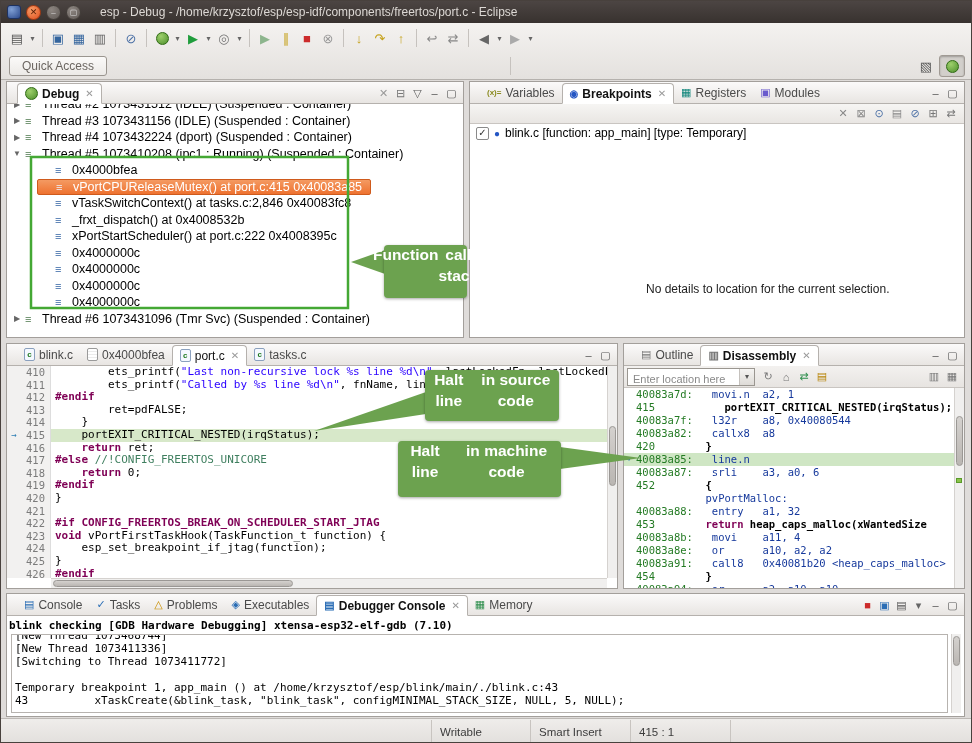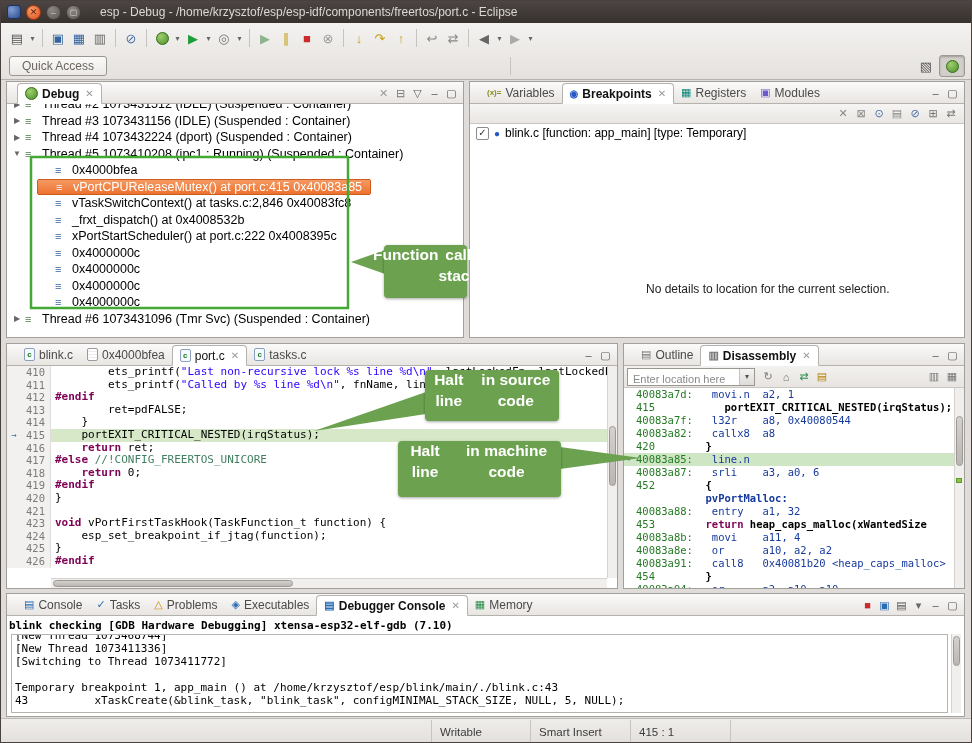--- a/index.html
+++ b/index.html
@@ -69,21 +69,21 @@
 
 .locrow{height:22px;display:flex;align-items:center;background:linear-gradient(#f3f1ef,#e7e4e1);border-bottom:1px solid #c9c5c1;flex:none;padding:0 3px}
 .combo{display:flex;align-items:flex-end;border:1px solid #9a9690;background:#fff;height:18px;width:128px;margin-right:4px;font-size:11px;color:#8a8a8a;padding-left:5px;overflow:hidden;white-space:nowrap}
 .combo .arrowbox{margin-left:auto;width:15px;height:100%;border-left:1px solid #c5c1bd;background:linear-gradient(#f5f4f2,#dedbd7);display:flex;align-items:center;justify-content:center;font-size:8px;color:#555;flex:none}
 .locrow .icon{width:18px;height:17px;font-size:11px}
 .spacer{flex:1}
 .dcode{flex:1;overflow:hidden;background:#fff;font-family:"DejaVu Sans Mono",monospace;position:relative}
 .dl{height:13px;line-height:13px;font-size:10.5px;white-space:pre;padding-left:12px;position:relative}
 .dl.hl{background:#cfe6c4}
 .ipmk{position:absolute;left:1px;top:0;color:#2d7db3;font-size:9px}
-.a{color:#237a23}.ln2{color:#237a23}.m{color:#16399c}.src{color:#000;font-weight:bold}.lbl{color:#16399c;font-weight:bold}
+.a{color:#237a23}.ln2{color:#237a23}.m{color:#16399c}.src{color:#000;font-weight:bold}.lbl{color:#16399c;font-weight:normal}
 
 .con-head{position:absolute;left:2px;top:25px;height:13px;font-weight:bold;font-family:"DejaVu Sans Mono",monospace;font-size:11px;color:#000;white-space:nowrap}
 .con-box{position:absolute;left:4px;right:16px;top:40px;bottom:3px;border:1px solid #b7b3af;background:#fff;overflow:hidden;font-family:"DejaVu Sans Mono",monospace;font-size:11px;line-height:13px}
 .con-inner{margin-top:-6px;padding-left:3px}
 .conline{white-space:pre;height:13px}
 
 .sbv{position:absolute;width:10px;background:#f0efee;border-left:1px solid #d5d2cf}
 .sbh{position:absolute;height:10px;background:#f0efee;border-top:1px solid #d5d2cf}
 .thumb{position:absolute;background:linear-gradient(#d4d1ce,#bab6b2);border:1px solid #9a9794;border-radius:4px}
 .smark{position:absolute;width:6px;height:5px;background:#8bc34a;border:1px solid #5a9b2a}
@@ -323,20 +323,21 @@
       <div class="cl"><span class="mk"></span><span class="ln">412</span><span class="ct"><span class="d">#endif</span></span></div>
       <div class="cl"><span class="mk"></span><span class="ln">413</span><span class="ct"><span class="p">        ret=pdFALSE;</span></span></div>
       <div class="cl"><span class="mk"></span><span class="ln">414</span><span class="ct"><span class="p">    }</span></span></div>
       <div class="cl"><span class="mk">→</span><span class="ln">415</span><span class="ct hl"><span class="p">    portEXIT_CRITICAL_NESTED(irqStatus);</span></span></div>
       <div class="cl"><span class="mk"></span><span class="ln">416</span><span class="ct"><span class="p">    </span><span class="k">return</span><span class="p"> ret;</span></span></div>
       <div class="cl"><span class="mk"></span><span class="ln">417</span><span class="ct"><span class="d">#else </span><span class="c">//!CONFIG_FREERTOS_UNICORE</span></span></div>
       <div class="cl"><span class="mk"></span><span class="ln">418</span><span class="ct"><span class="p">    </span><span class="k">return</span><span class="p"> 0;</span></span></div>
       <div class="cl"><span class="mk"></span><span class="ln">419</span><span class="ct"><span class="d">#endif</span></span></div>
       <div class="cl"><span class="mk"></span><span class="ln">420</span><span class="ct"><span class="p">}</span></span></div>
       <div class="cl"><span class="mk"></span><span class="ln">421</span><span class="ct"></span></div>
+      <div class="cl"><span class="mk"></span><span class="ln">422</span><span class="ct"><span class="d">#if CONFIG_FREERTOS_BREAK_ON_SCHEDULER_START_JTAG</span></span></div>
       <div class="cl"><span class="mk"></span><span class="ln">423</span><span class="ct"><span class="k">void</span><span class="p"> vPortFirstTaskHook(TaskFunction_t function) {</span></span></div>
       <div class="cl"><span class="mk"></span><span class="ln">424</span><span class="ct"><span class="p">    esp_set_breakpoint_if_jtag(function);</span></span></div>
       <div class="cl"><span class="mk"></span><span class="ln">425</span><span class="ct"><span class="p">}</span></span></div>
       <div class="cl"><span class="mk"></span><span class="ln">426</span><span class="ct"><span class="d">#endif</span></span></div>
     </div>
   <div class="sbv" style="right:0;top:22px;bottom:10px">
       <div class="thumb" style="left:1px;right:1px;top:60px;height:60px"></div>
     </div>
   <div class="sbh" style="left:44px;right:10px;bottom:0">
       <div class="thumb" style="top:1px;bottom:1px;left:2px;width:240px"></div>

